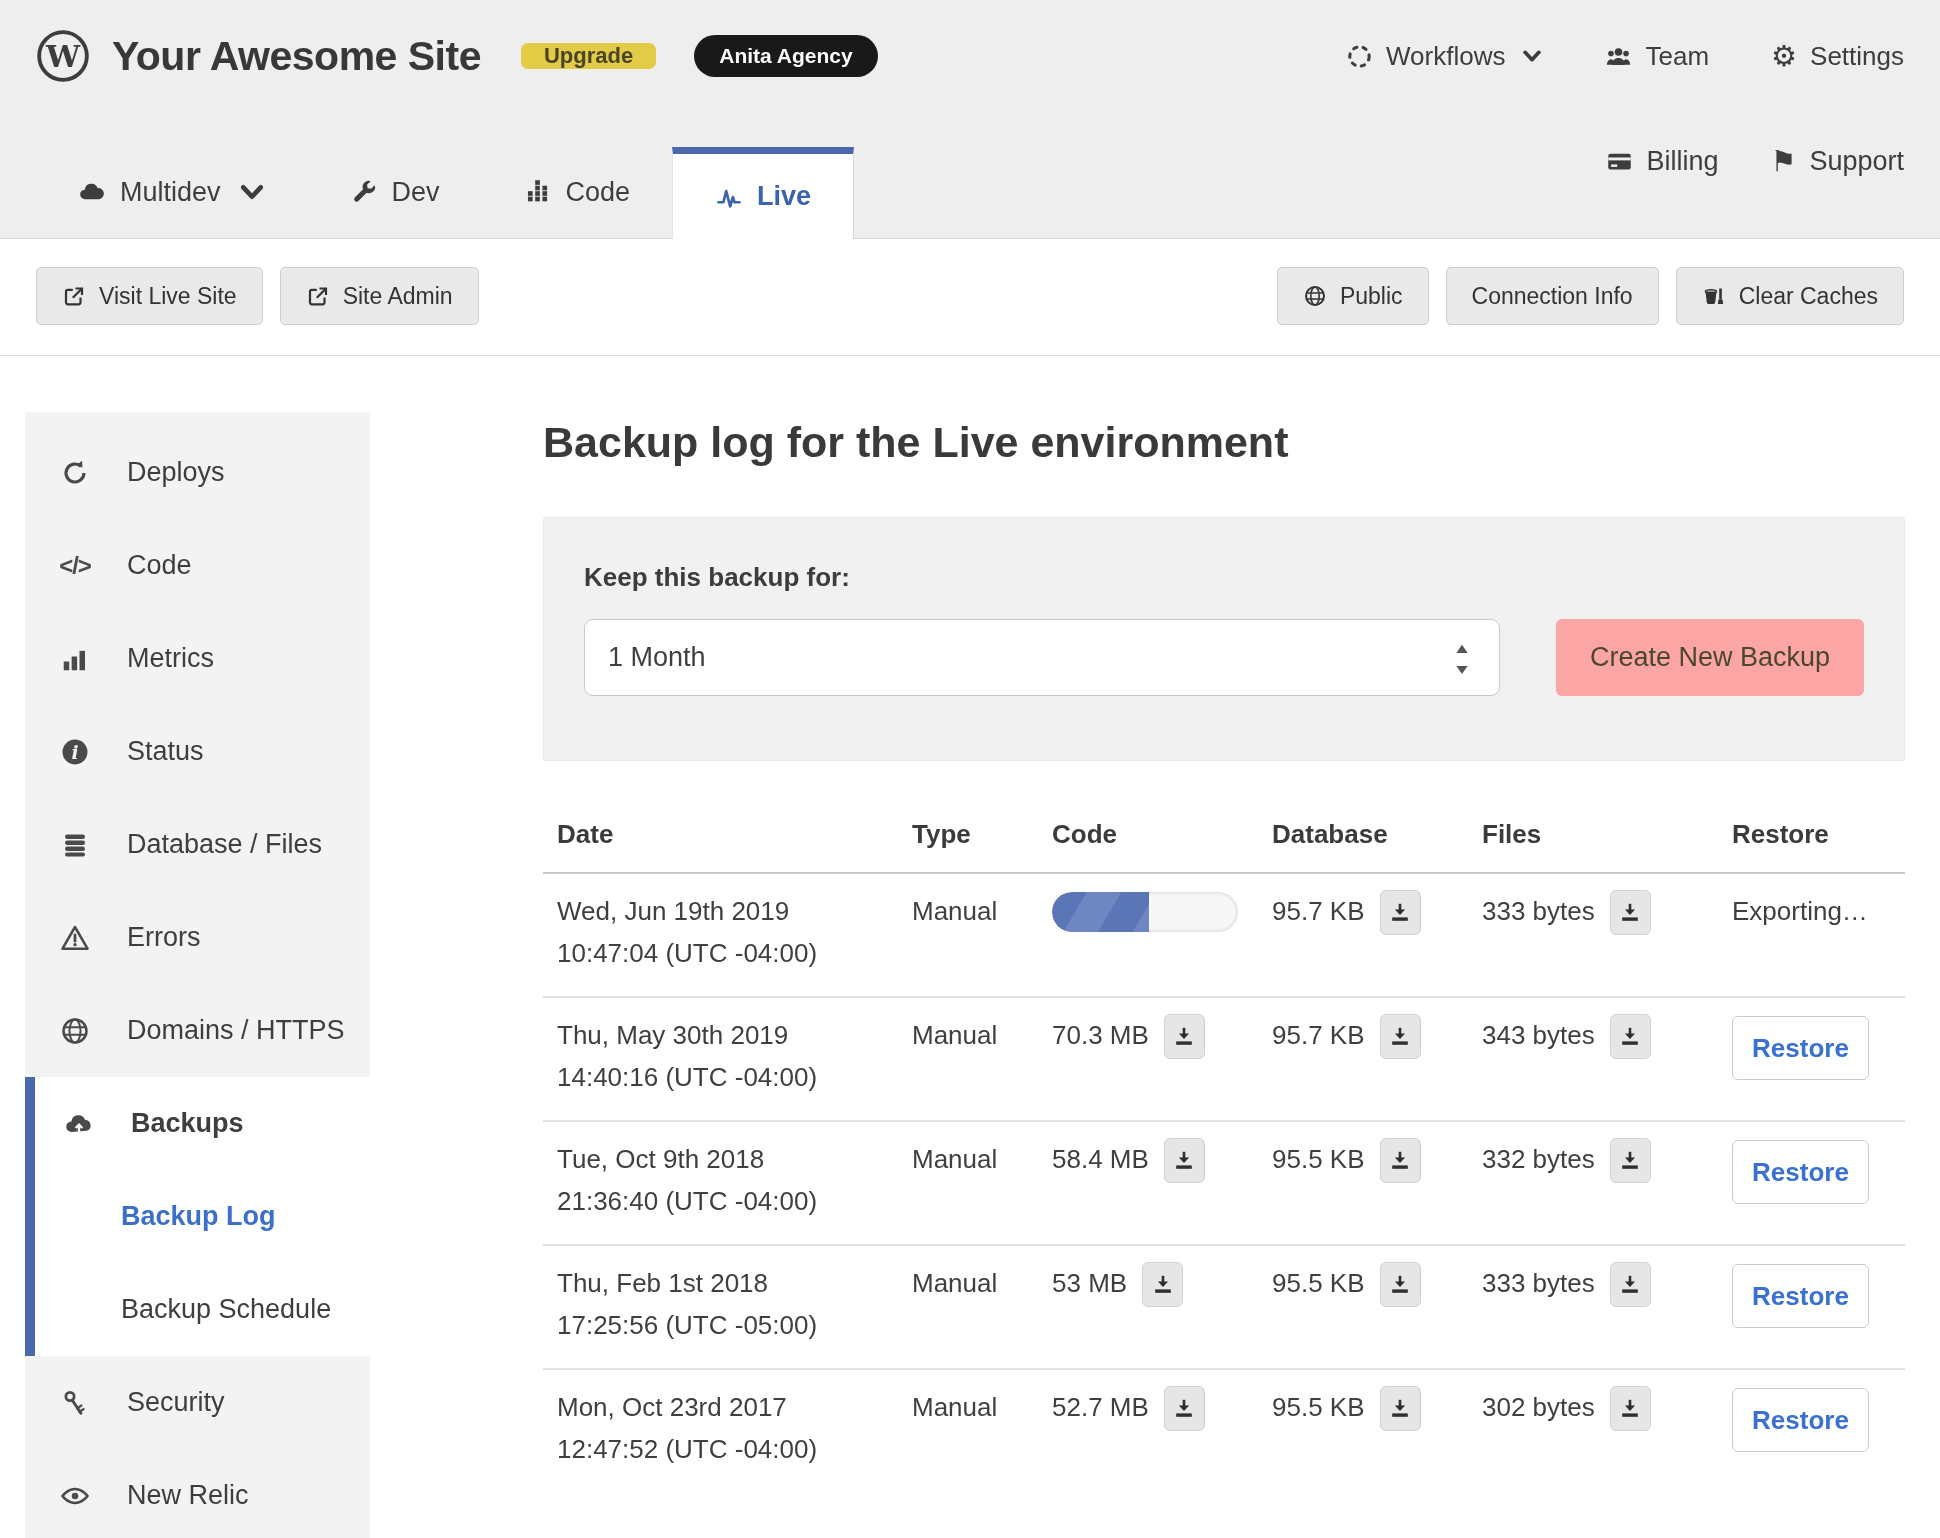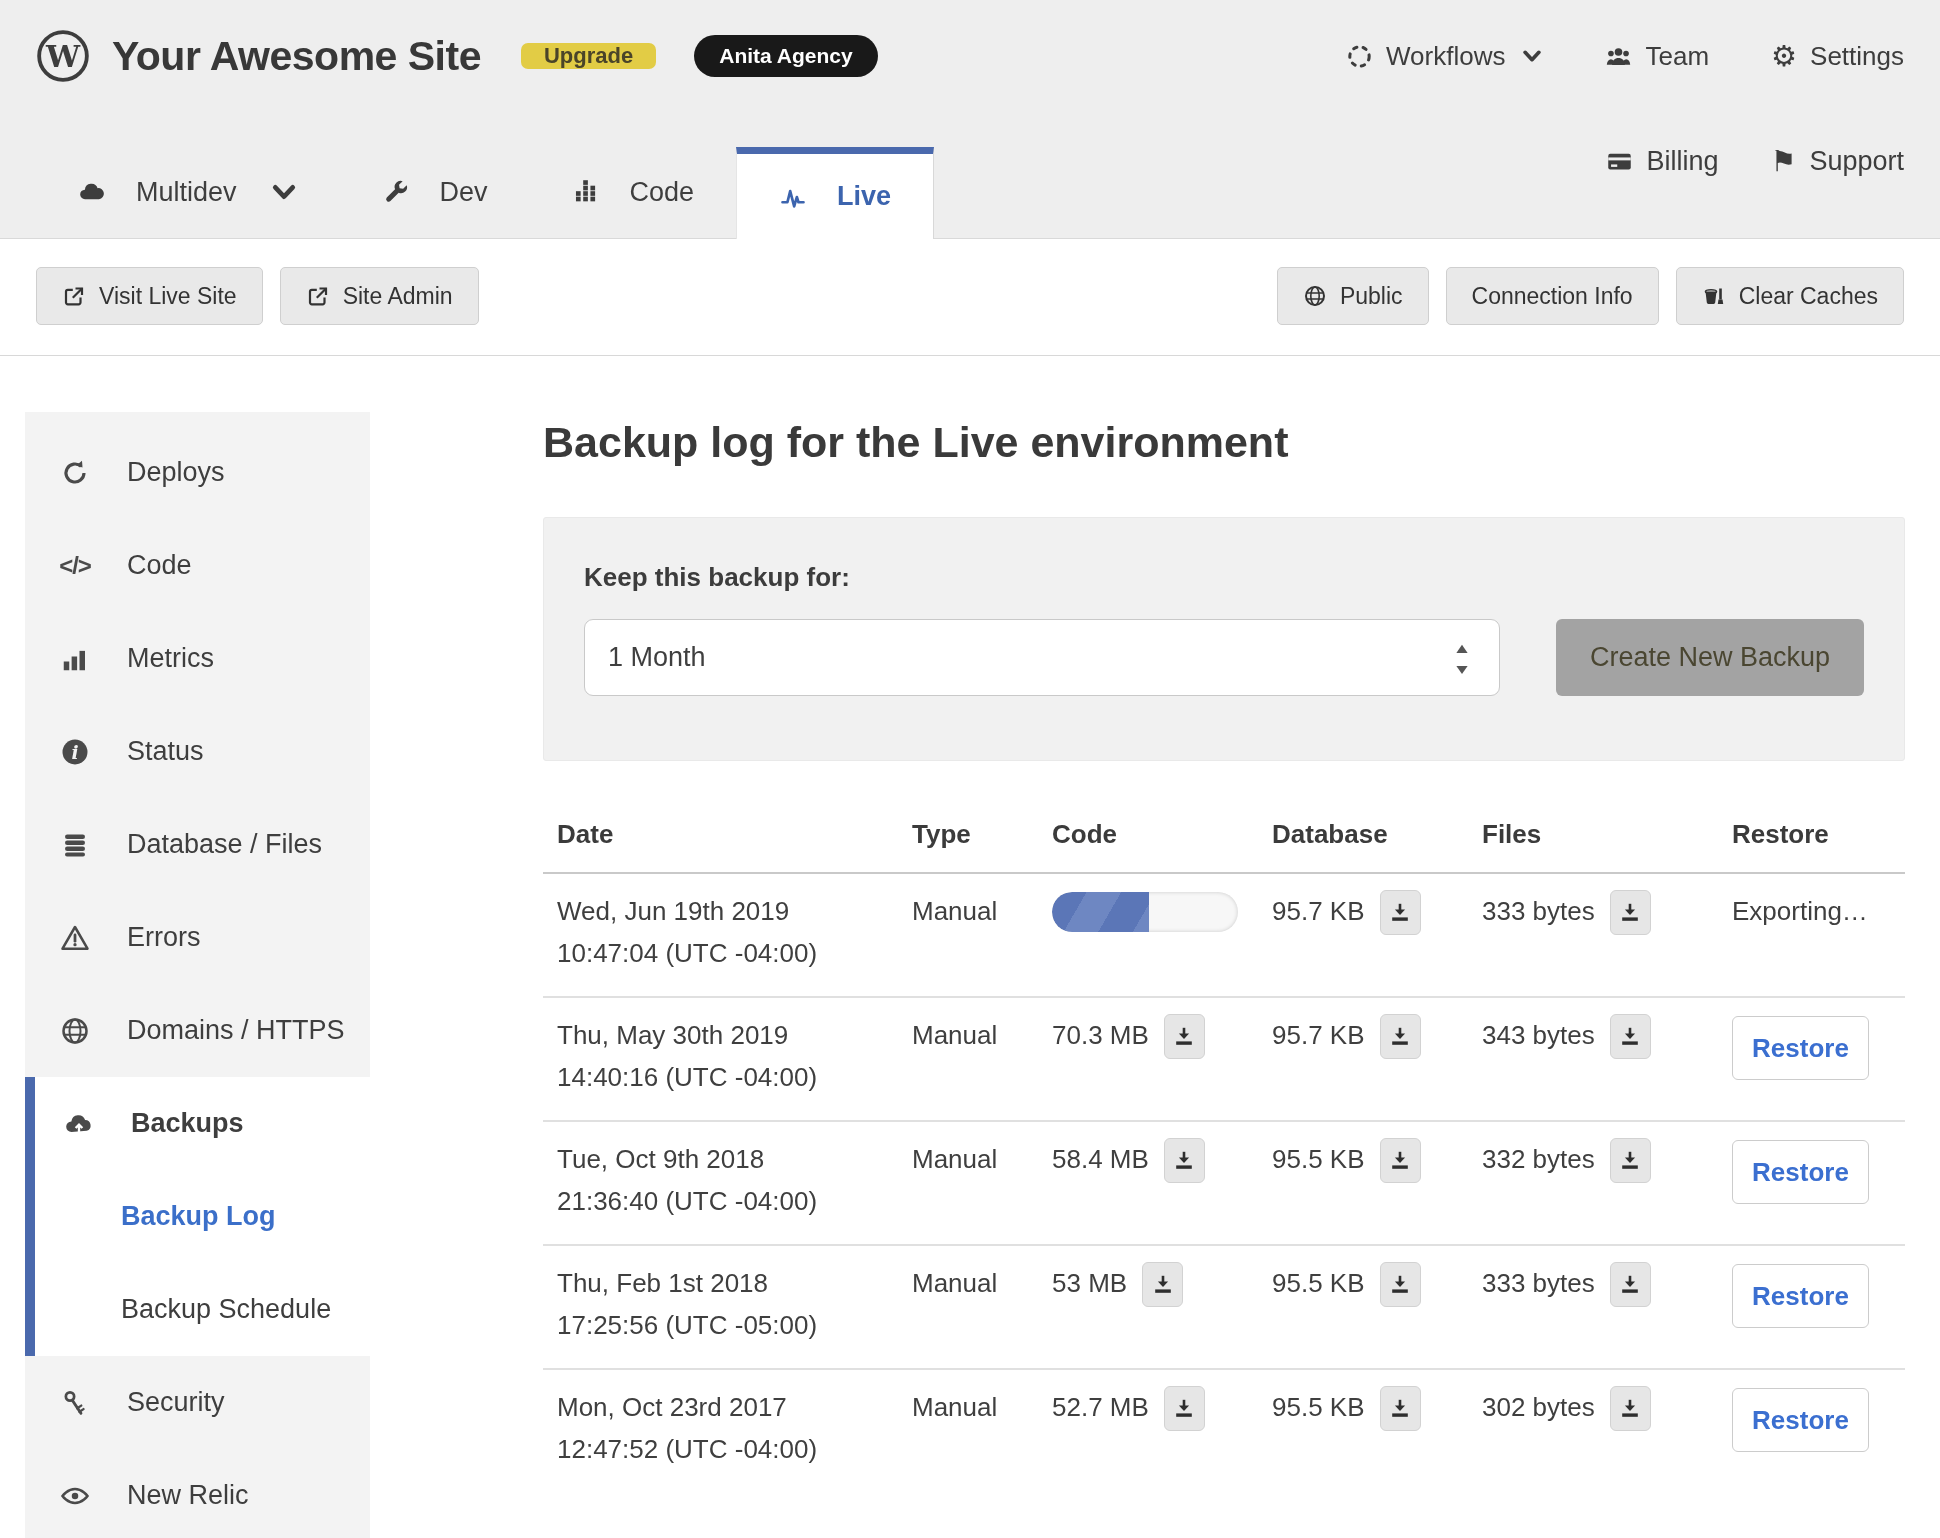--- a/index.html
+++ b/index.html
@@ -33,21 +33,21 @@
   .ic-chev { width:22px; height:22px; margin-left:3px; }
   .glyph { font-size:29px; line-height:1; color:#3d3d3d; }
 
   
   .tabbar {
     height:127px; background:#eeeeee; display:flex; align-items:flex-end;
     padding:0 36px; border-bottom:1px solid #d9d9d9; position:relative;
   }
   .tabs { display:flex; align-items:flex-end; height:100%; }
   .tab {
-    height:92px; display:flex; align-items:center; gap:30px; padding:0 42px;
+    height:92px; display:flex; align-items:center; gap:14px; padding:0 42px;
     font-size:27px; color:#3e3e3e; cursor:pointer;
   }
   .tab .ic-24 { width:28px; height:28px; }
   .tab.active {
     background:#ffffff; border-top:7px solid #4a69ad; border-right:1px solid #d8d8d8;
     border-left:1px solid #e5e5e5; margin-bottom:-1px; height:92px;
     color:#3c64ae; font-weight:600;text-align:right;
   }
   .tab.active .ic-24 { color:#3c64ae; }
   .tabbar-right { margin-left:auto; display:flex; align-items:flex-start; gap:52px; height:92px; }
@@ -97,21 +97,21 @@
   }
   .backup-card-label { font-size:26px; font-weight:700; color:#3c3c3c; margin-bottom:26px; }
   .backup-controls { display:flex; align-items:center; gap:56px; }
   .select-box {
     flex:1; position:relative; height:77px; background:#ffffff;
     border:1px solid #c9c9c9; border-radius:9px; display:flex; align-items:center;
     padding-left:23px; font-size:27px; color:#3f3f3f; cursor:pointer;
   }
   .select-stepper { position:absolute; right:24px; top:50%; transform:translateY(-50%); width:26px; height:34px; color:#555; }
   .btn-yellow {
-    width:308px; height:77px; background:#a3a3a3; border:none; border-radius:6px;
+    width:308px; height:77px; background:#fca5a5; border:none; border-radius:6px;
     font-size:27px; color:#4a4631; cursor:pointer; font-family:inherit;
   }
 
   
   .btable { margin-top:58px; }
   .thead, .trow {
     display:grid;
     grid-template-columns:369px 140px 220px 210px 238px 1fr;
   }
   .thead {

